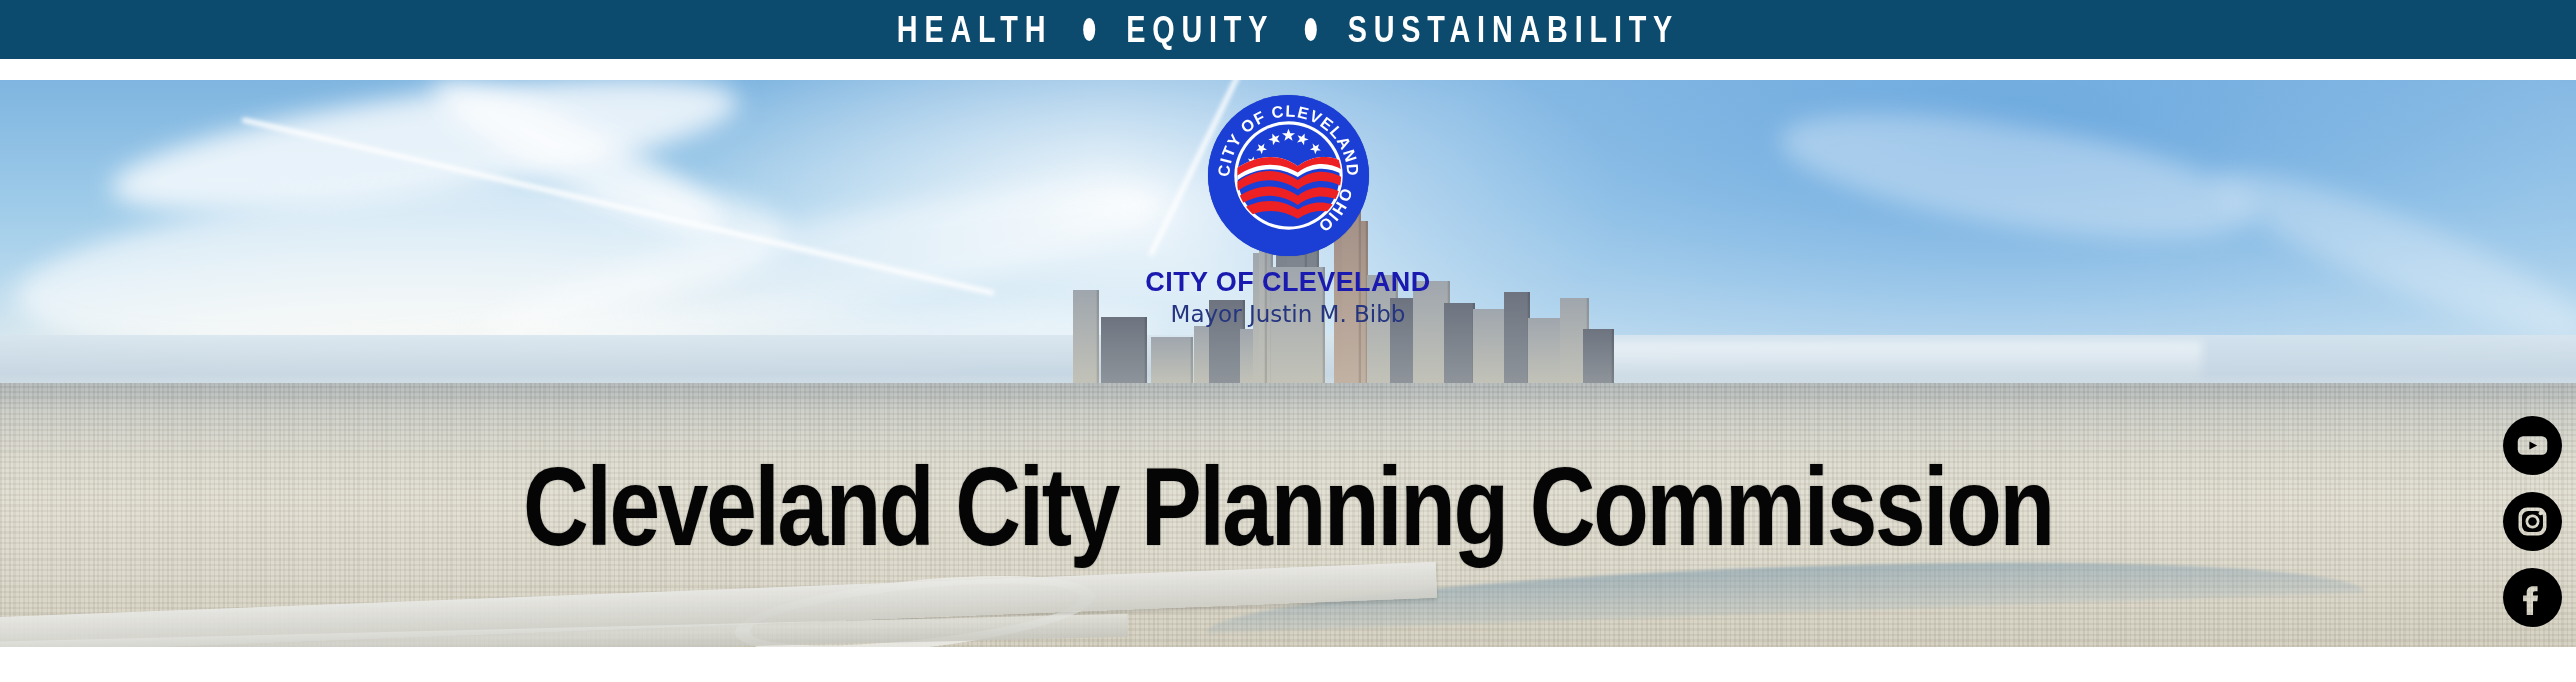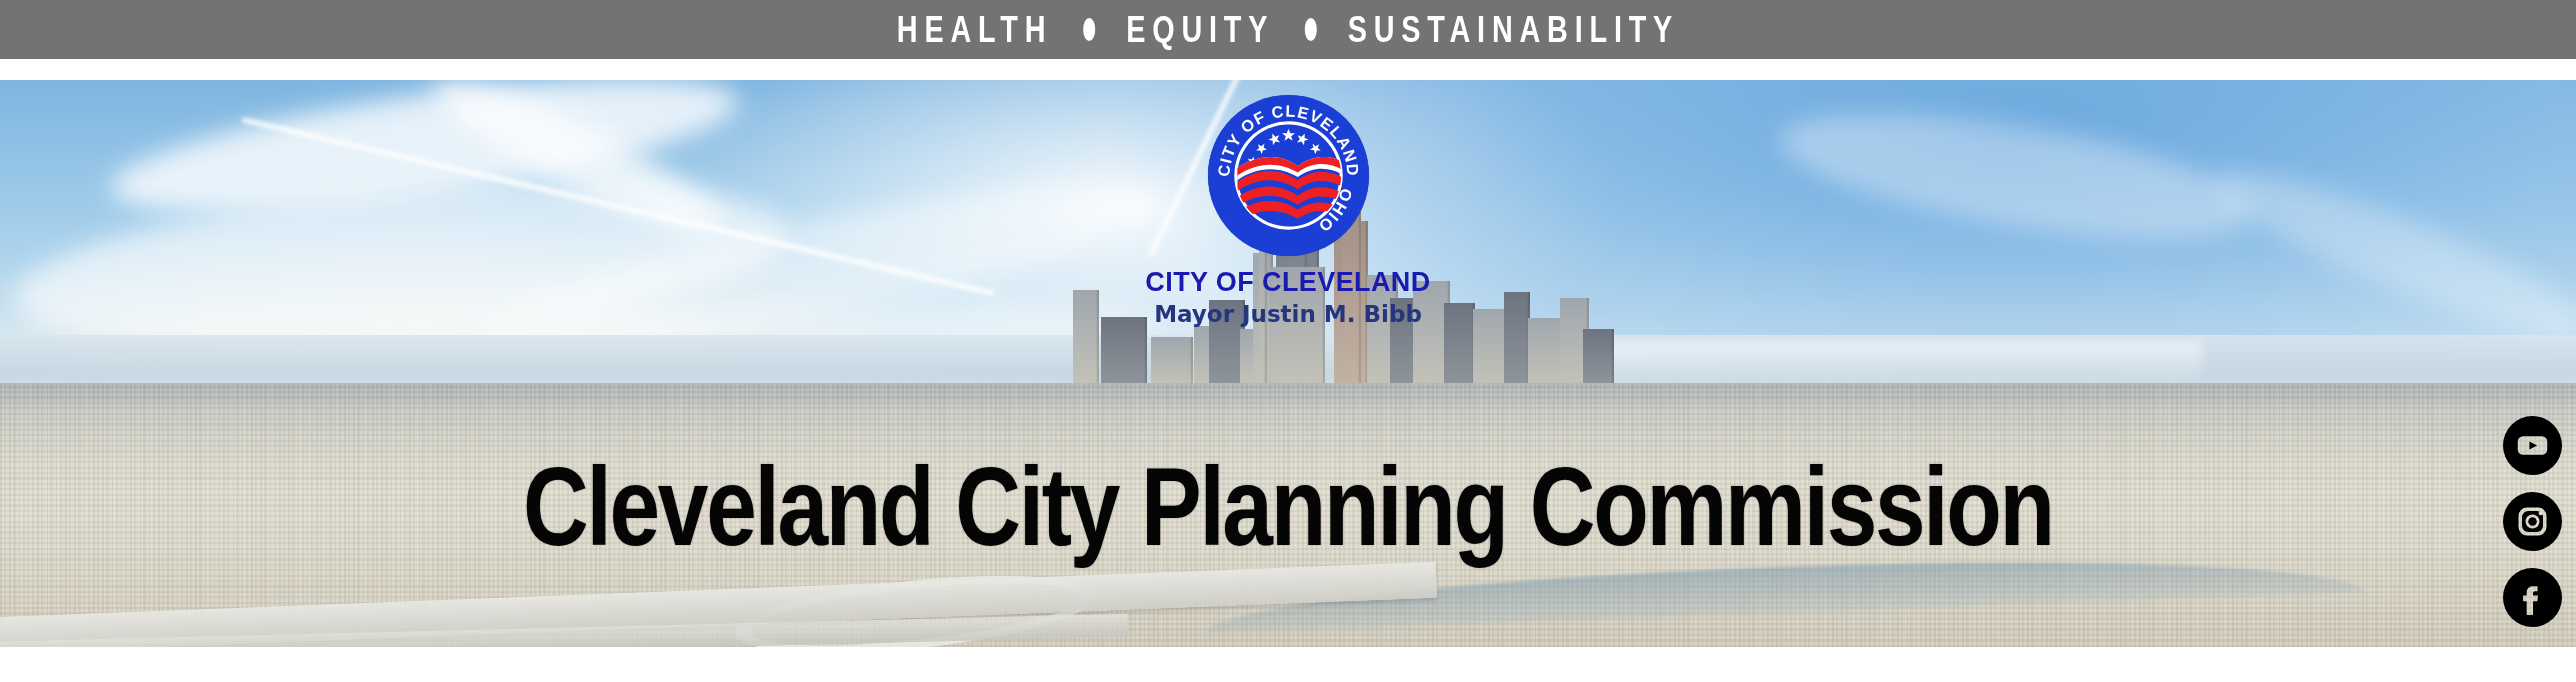--- a/index.html
+++ b/index.html
@@ -3,21 +3,21 @@
 <meta charset="utf-8">
 <title>Cleveland City Planning Commission</title>
 <style>
   html,body{margin:0;padding:0;background:#fff;}
   body{font-family:"Liberation Sans", sans-serif;}
 
   .page{position:relative;width:2576px;height:682px;background:#ffffff;overflow:hidden;}
 
   
   .topbar{position:absolute;left:0;top:0;width:2576px;height:59px;
-          background:#737373;display:flex;align-items:center;justify-content:center;}
+          background:#0c4a6e;display:flex;align-items:center;justify-content:center;}
   .topbar-text{color:#ffffff;font-family:"Liberation Sans Condensed","Liberation Sans",sans-serif;
           font-weight:700;font-size:36px;letter-spacing:8.5px;
           transform:scaleX(.80);transform-origin:center center;white-space:nowrap;}
   .topbar-text .sep{display:inline-block;margin:0 20px;position:relative;top:-2.3px;}
   .dot{display:inline-block;width:15.4px;height:23px;border-radius:50%;background:#fff;vertical-align:middle;}
 
   
   .hero{position:absolute;left:0;top:80px;width:2576px;height:567px;overflow:hidden;background:#cfe2f0;}
 
   
@@ -73,21 +73,21 @@
   .ramp{position:absolute;left:734px;top:473px;width:332px;height:93px;border:15.4px solid rgba(235,235,230,.85);
         border-radius:50%;transform:rotate(-6deg) scaleY(.55);}
 
   
   .logo{position:absolute;left:0;right:0;top:15.4px;display:flex;flex-direction:column;align-items:center;}
   .seal{width:161px;height:161px;border-radius:50%;position:relative;
         background:#1b3fd4;box-shadow:0 0 0 0.8px rgba(0,0,0,.05);}
   .seal svg{position:absolute;inset:0;}
   .org-name{margin-top:12.4px;color:#1a1ab0;font-weight:700;font-size:27px;letter-spacing:0.4px;
         font-family:"Liberation Sans",sans-serif;line-height:1;}
-  .mayor-name{margin-top:7px;color:#25357f;font-size:23px;font-weight:700;
+  .mayor-name{margin-top:7px;color:#25357f;font-size:23px;font-weight:400;
         font-family:"DejaVu Sans",sans-serif;line-height:1;}
 
   
   .hero-title{position:absolute;left:0;right:0;top:371px;text-align:center;
         font-family:"Liberation Sans",sans-serif;font-weight:700;font-size:91px;
         color:#050505;letter-spacing:-2.3px;white-space:nowrap;line-height:1;
         transform:scaleY(1.22);transform-origin:center top;
         text-shadow:0 0 1.5px rgba(0,0,0,.35);}
 
   

